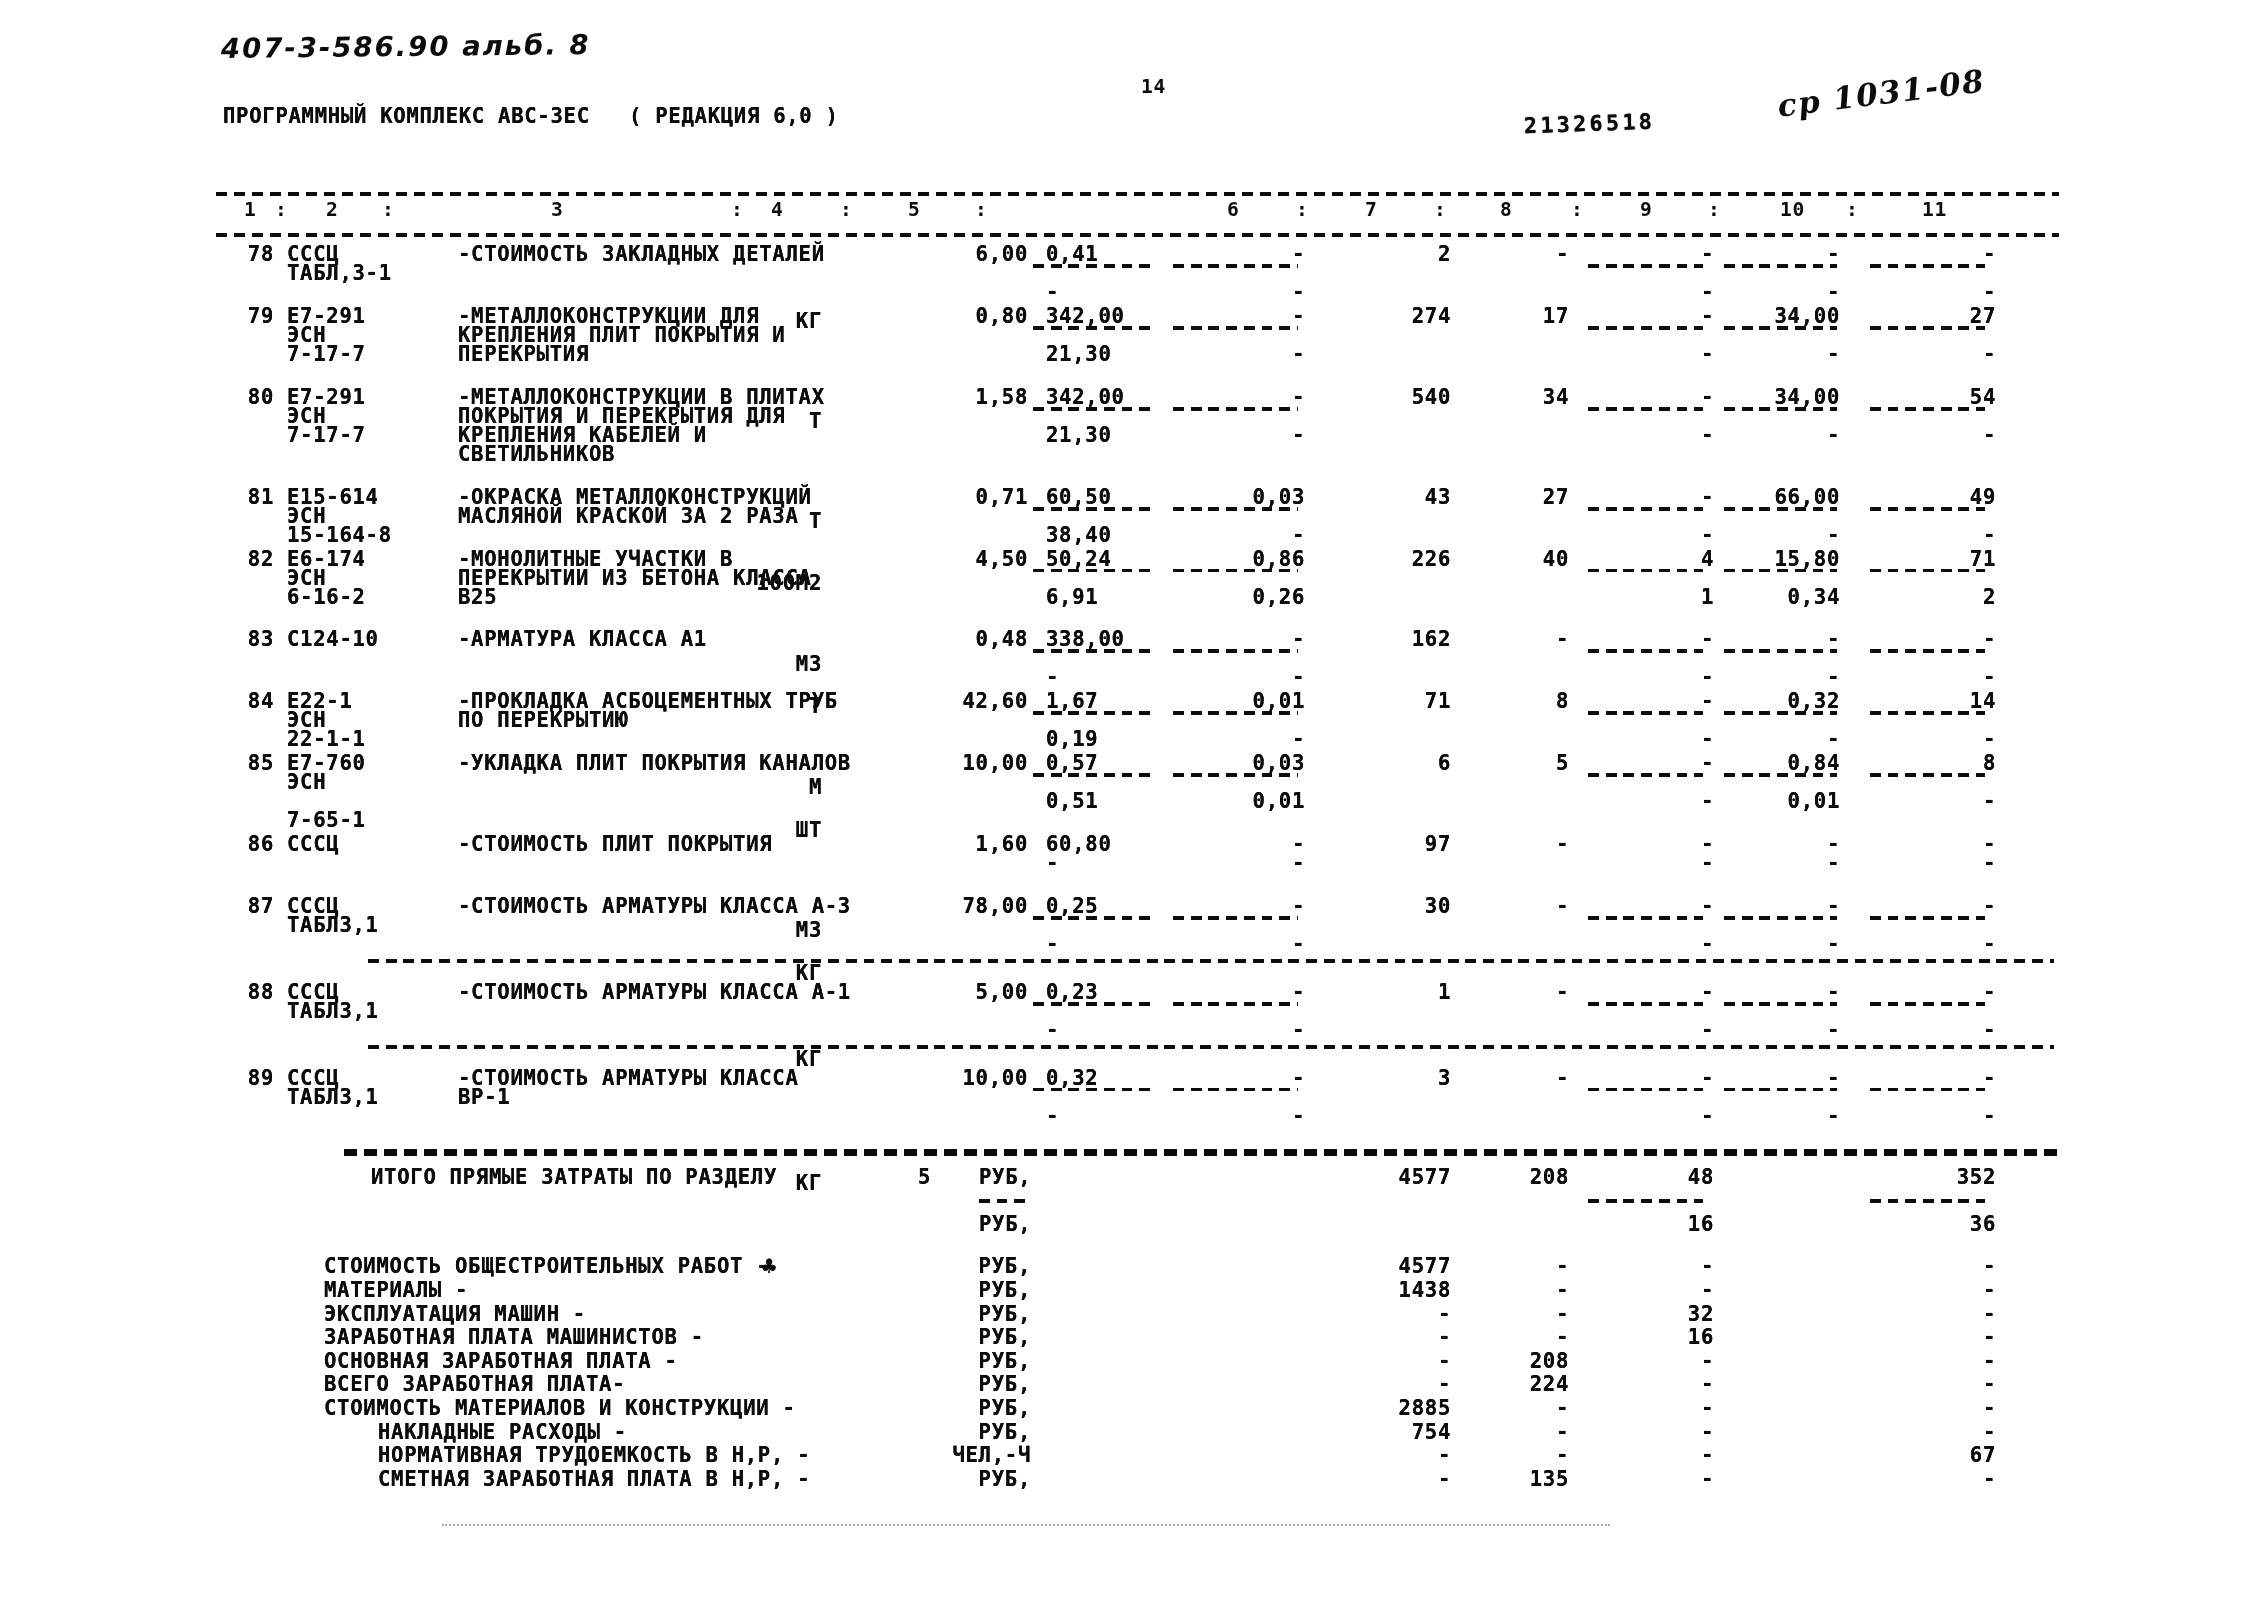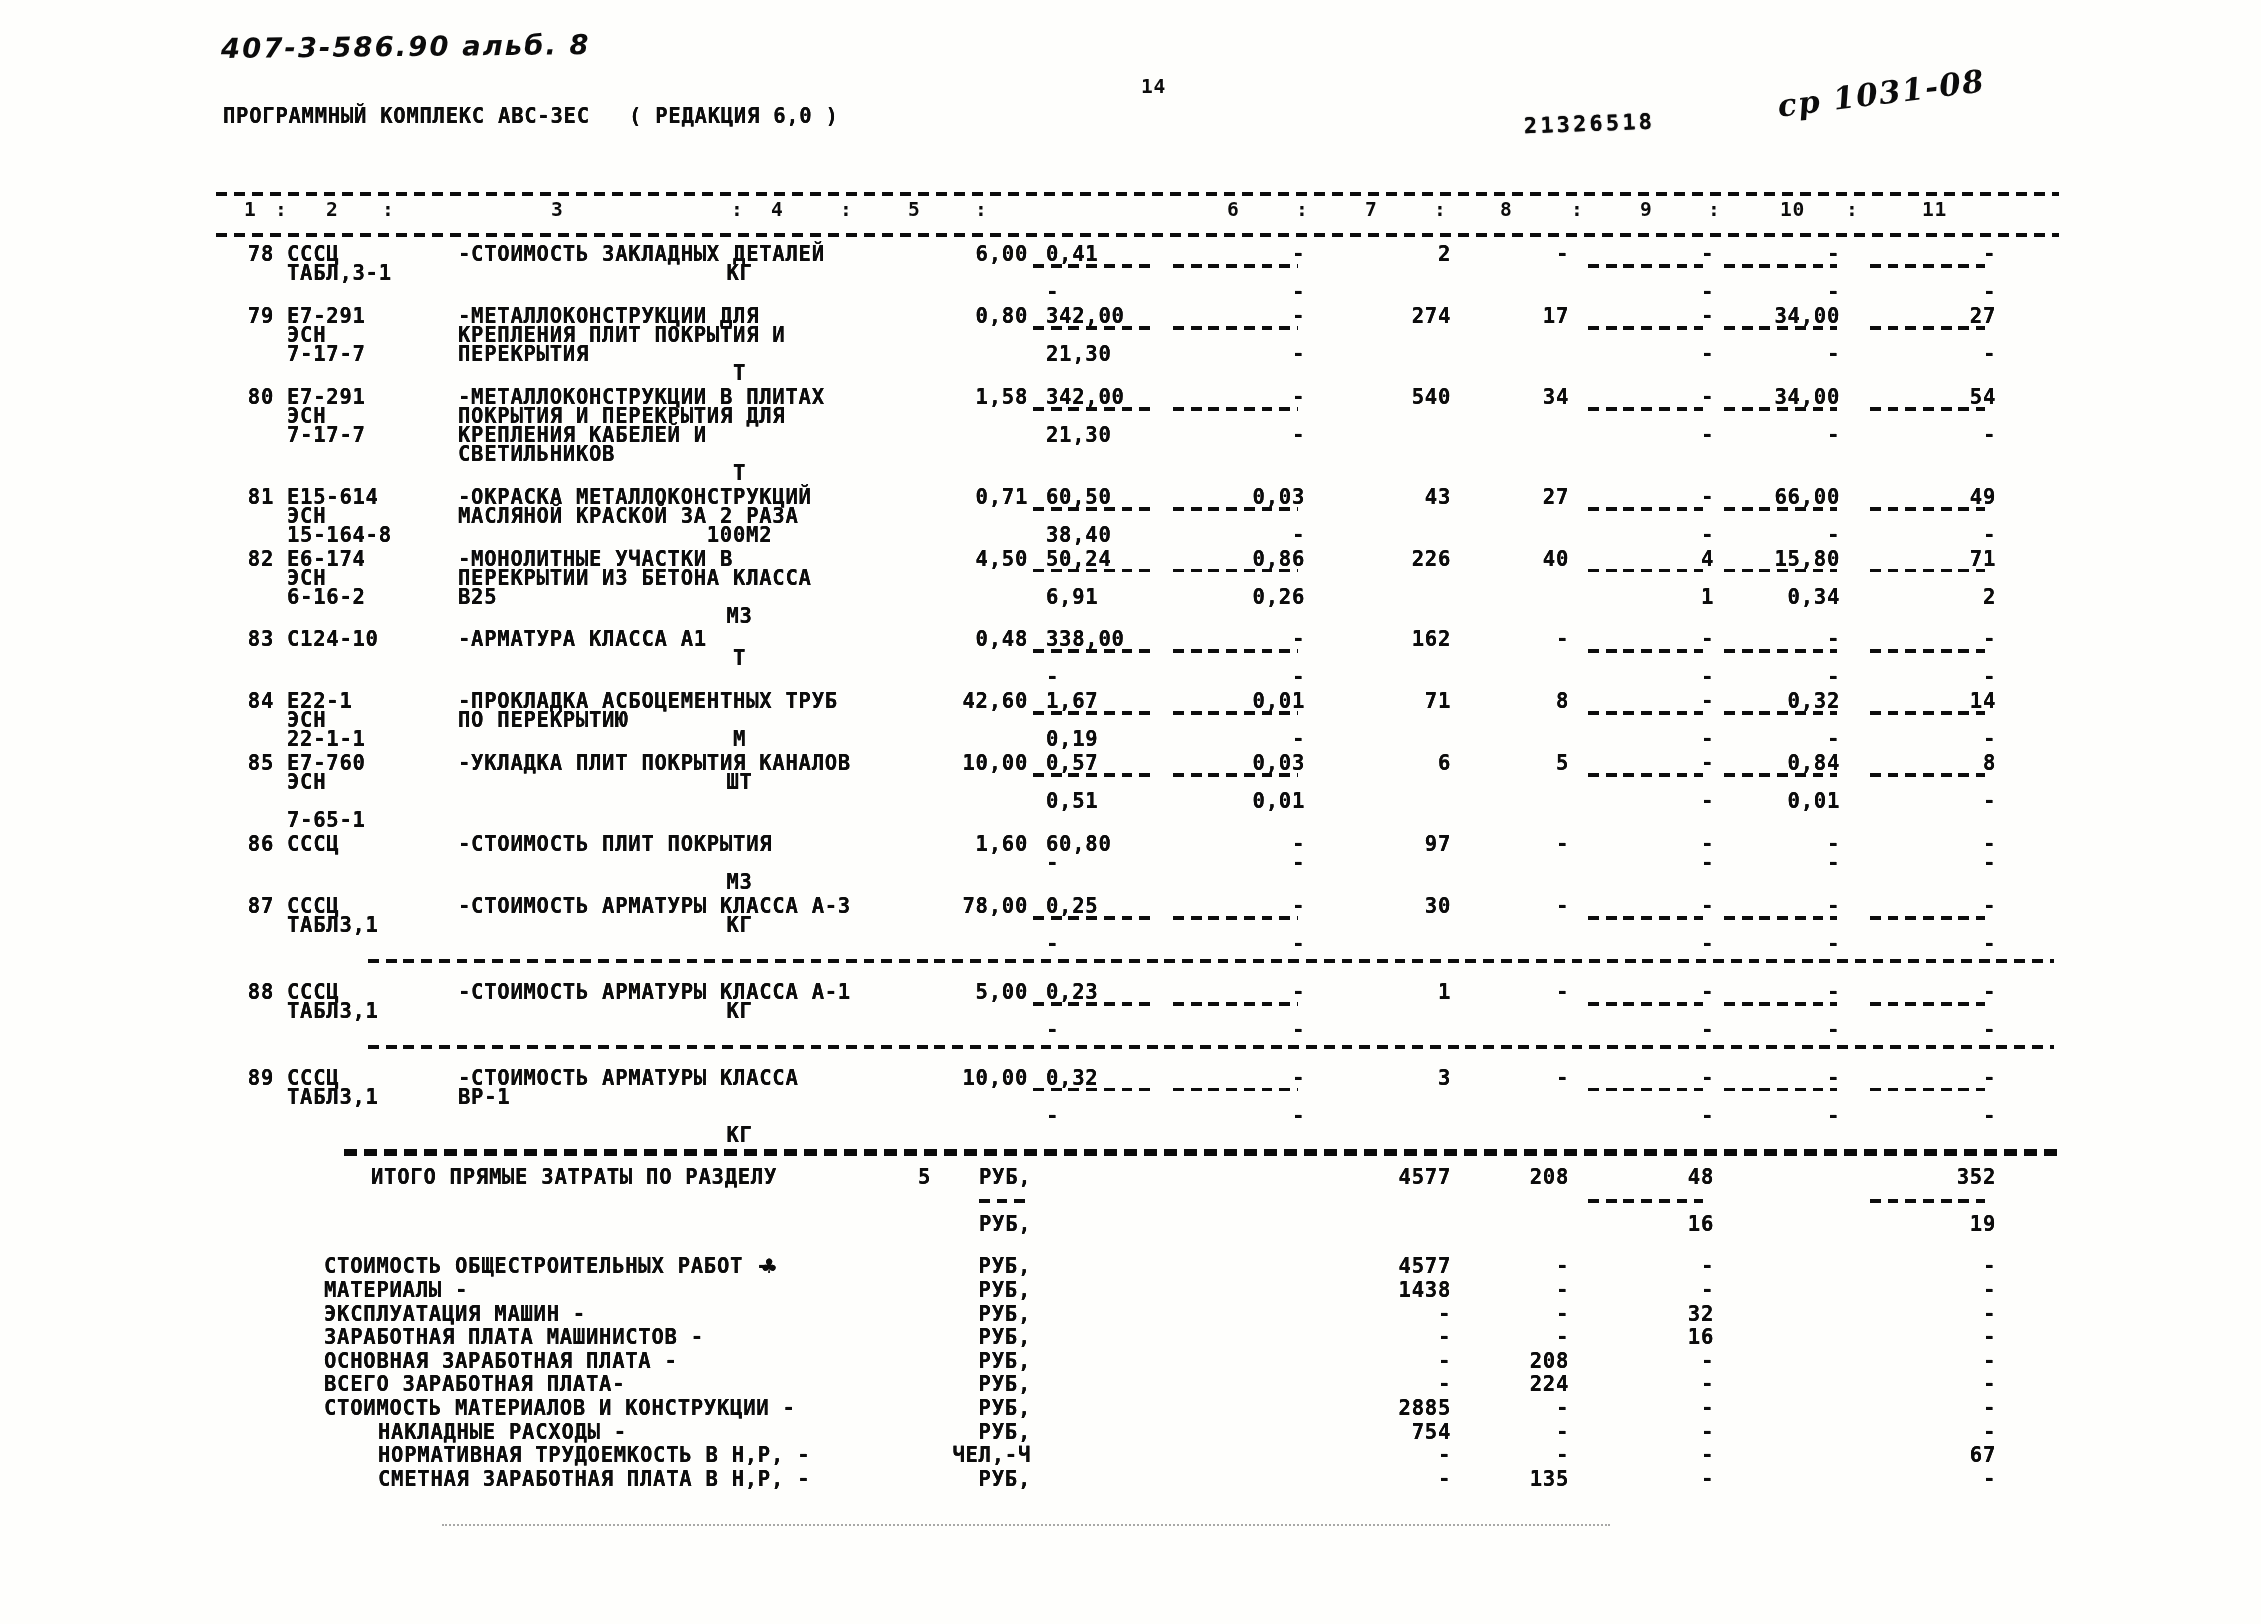--- a/index.html
+++ b/index.html
@@ -23,21 +23,21 @@
   #col-header span{position:absolute;white-space:pre;}
   .flow{position:absolute;top:245px;left:0;width:2261px;}
   .trow{margin-bottom:4.9px;}
   .tline{position:relative;height:19px;}
   .tall{height:23.6px;}
   .tline span{position:absolute;top:0;line-height:19px;white-space:pre;text-shadow:0 0 0.5px #000;}
   .tall span{line-height:23.6px;}
   .p-num{left:231px;width:43px;text-align:right;}
   .p-code{left:287px;}
   .p-desc{left:458px;}
-  .p-unit{left:617px;width:245px;text-align:center;}
+  .p-unit{left:577px;width:245px;text-align:right;margin-top:48px;}
   .p-c4{left:898px;width:130px;text-align:right;}
   .p-c5{left:1046px;width:130px;text-align:left;}
   .p-c6{left:1177px;width:128px;text-align:right;}
   .p-c7{left:1321px;width:130px;text-align:right;}
   .p-c8{left:1441px;width:128px;text-align:right;}
   .p-c9{left:1586px;width:128px;text-align:right;}
   .p-c10{left:1712px;width:128px;text-align:right;}
   .p-c11{left:1868px;width:128px;text-align:right;}
   .p-tlabel{left:371px;}
   .p-sec{left:918px;}
@@ -518,21 +518,21 @@
           <span class="p-c11">352</span>
         </div>
         <div class="tline tall">
           <span class="dash du"></span>
           <span class="dash d9"></span>
           <span class="dash d11"></span>
         </div>
         <div class="tline tall">
           <span class="p-unitL">РУБ,</span>
           <span class="p-c9">16</span>
-          <span class="p-c11">19</span>
+          <span class="p-c11">36</span>
         </div>
       </div>
     <div id="breakdown">
         <div class="tline tall">
           <span class="p-label">СТОИМОСТЬ ОБЩЕСТРОИТЕЛЬНЫХ РАБОТ -</span>
           <span class="p-mark">♣</span>
           <span class="p-unitR">РУБ,</span>
           <span class="p-c7">4577</span>
           <span class="p-c8">-</span>
           <span class="p-c9">-</span>

